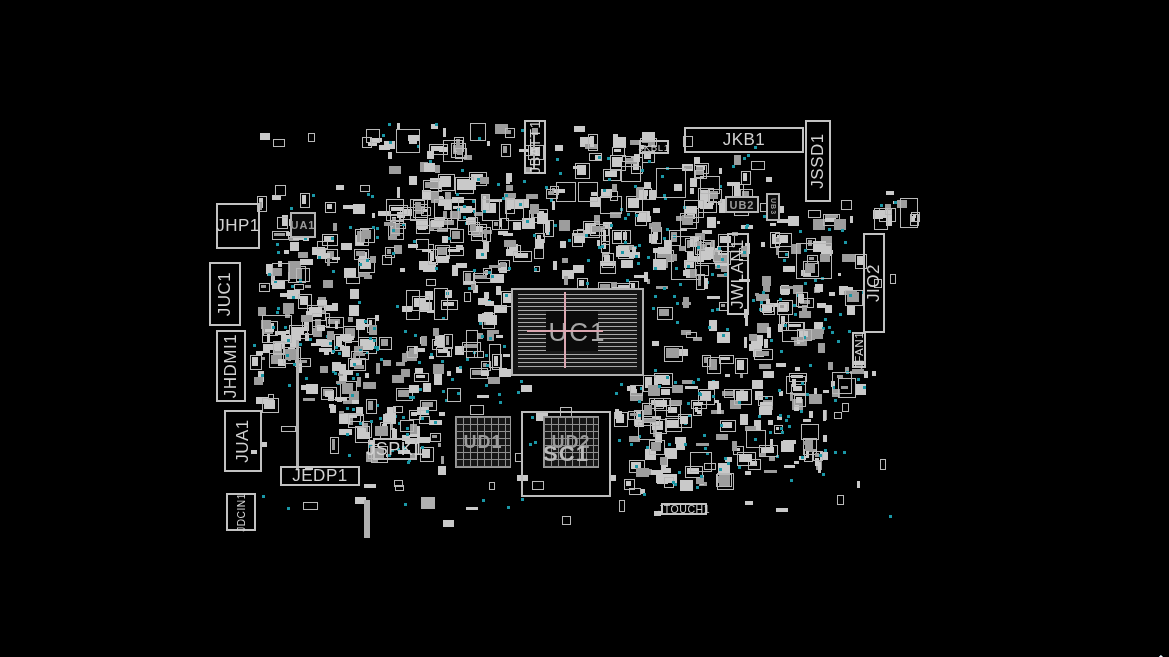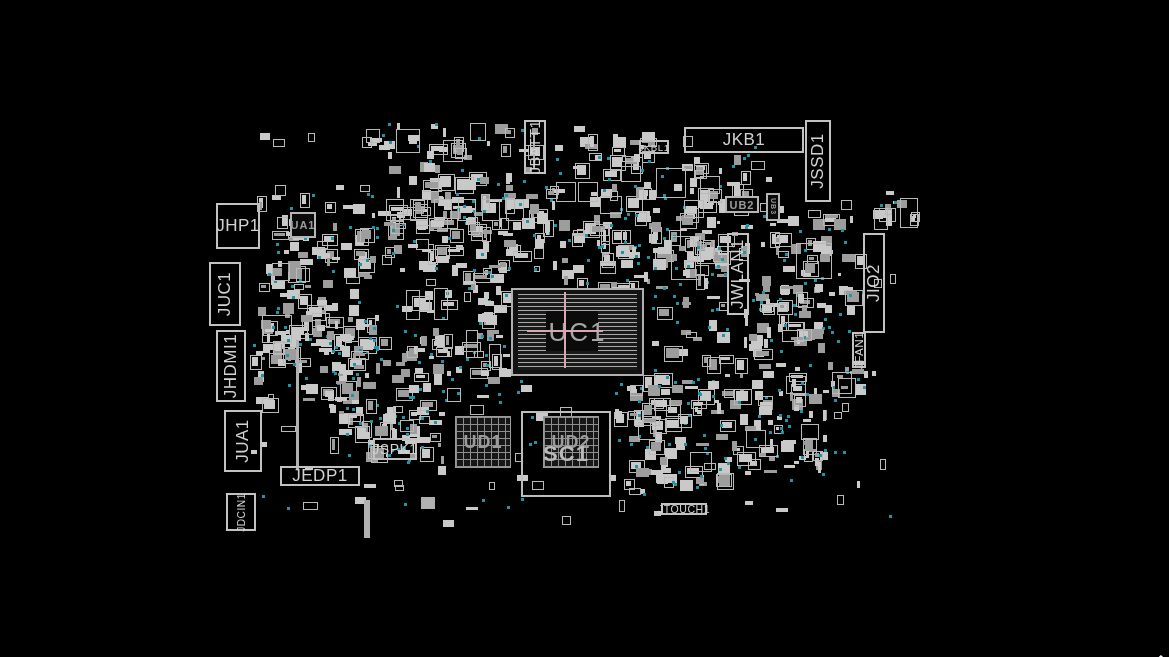--- a/index.html
+++ b/index.html
@@ -1627,21 +1627,21 @@
       <div class="conn rotn90" style="left: 224px; top: 410px; width: 38px; height: 62px;">
         <span class="cap" style="font-size: 17px;">JUA1</span>
       </div>
       <div class="conn rotn90" style="left: 226px; top: 493px; width: 30px; height: 38px;">
         <span class="cap" style="font-size: 10.2px;">JDCIN1</span>
       </div>
       <div class="conn" style="left: 280px; top: 466px; width: 80px; height: 20px;">
         <span class="cap" style="font-size: 17px;">JEDP1</span>
       </div>
       <div class="conn" style="left: 373px; top: 438px; width: 44px; height: 22px;">
-        <span class="cap" style="font-size: 14px;">JSPK1</span>
+        <span class="cap" style="font-size: 18px;">JSPK1</span>
       </div>
       <div class="conn rotn90" style="left: 524px; top: 120px; width: 22px; height: 54px;">
         <span class="cap" style="font-size: 14.5px;">JBATT1</span>
       </div>
       <div class="conn" style="left: 639px; top: 140px; width: 30px; height: 14px;">
         <span class="cap" style="font-size: 9.7px;">JKBL1</span>
       </div>
       <div class="conn" style="left: 684px; top: 127px; width: 120px; height: 26px;">
         <span class="cap" style="font-size: 17px;">JKB1</span>
       </div>

